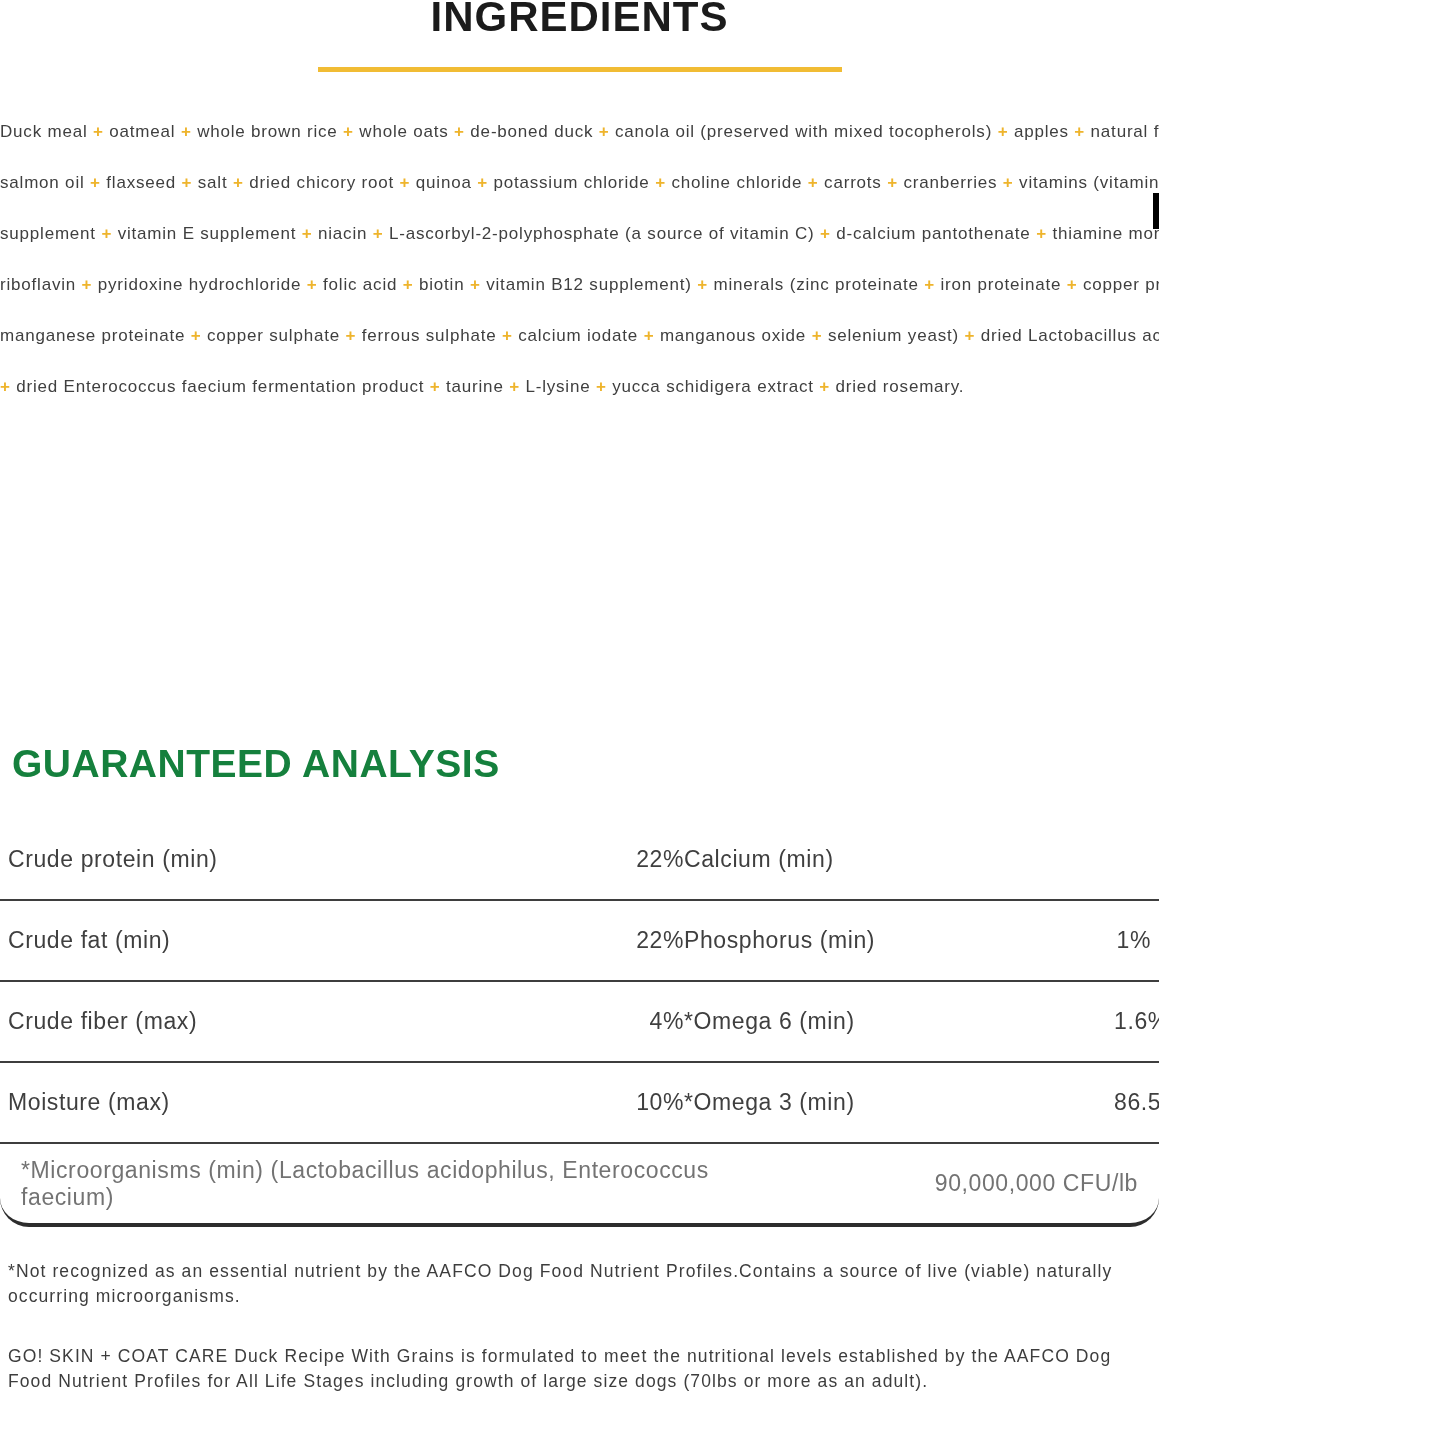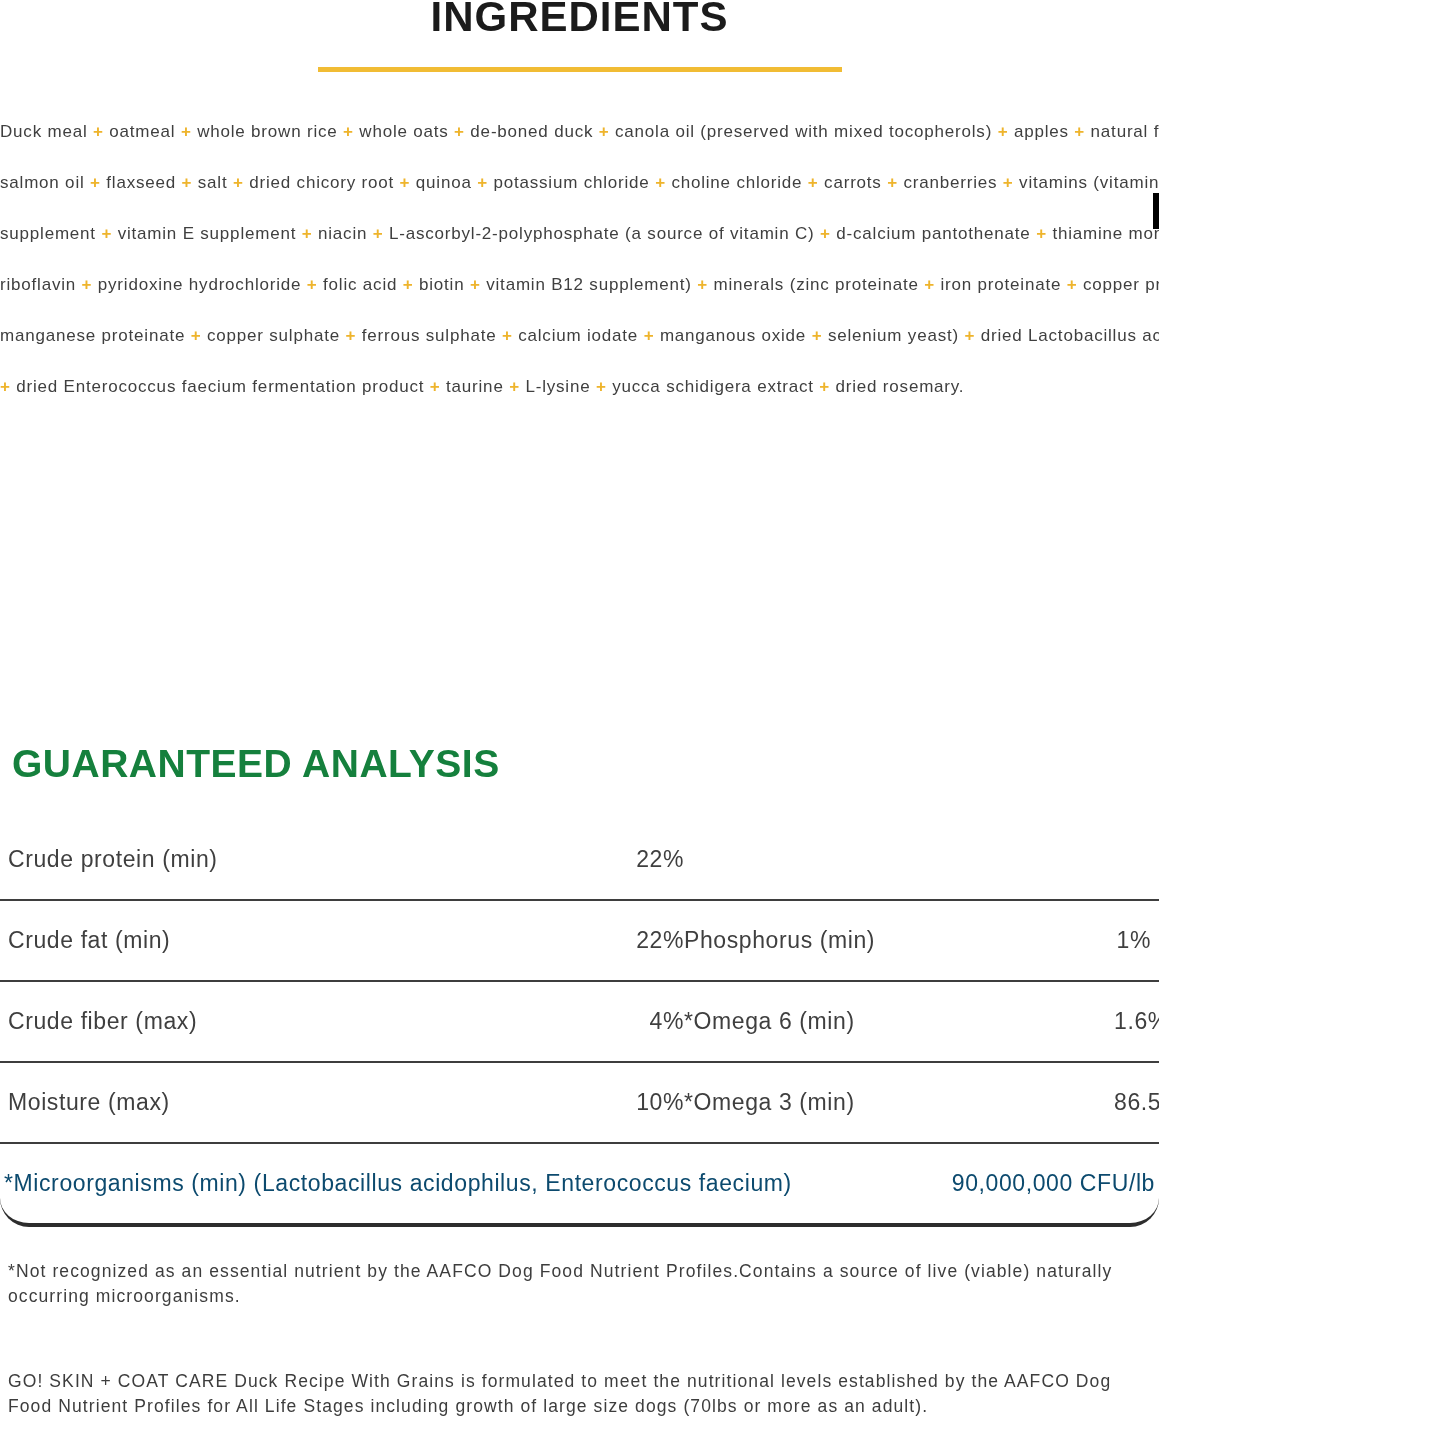--- a/index.html
+++ b/index.html
@@ -65,40 +65,40 @@
     border-bottom: 2px solid #3e3e3e;
     font-size: 23px;
     letter-spacing: 0.6px;
     color: #3f3f3f;
   }
   .ga-row-full {
     display: grid;
     grid-template-columns: 1fr 336px;
     align-items: center;
     height: 79px;
-    padding: 0 4px;
+    padding: 0 21px;
     border-bottom: 4px solid #2d2d2d;
     font-size: 23px;
     letter-spacing: 0.6px;
-    color: #0c4a6e;
+    color: #737373;
     border-radius: 29px;
   }
   .ga-value {
     text-align: right;
   }
   
   .footnote {
     margin: 32px 8px 0 8px;
     font-size: 17.5px;
     line-height: 25px;
     letter-spacing: 1.1px;
     color: #3d3d3d;
   }
   .footnote-2 {
-    margin-top: 60px;
+    margin-top: 35px;
   }
   
   .edge-artifact {
     position: absolute;
     top: 193px;
     right: 0;
     width: 6px;
     height: 36px;
     background: #000000;
   }
@@ -115,20 +115,21 @@
   </section>
 
   <section>
     <h2 class="analysis-title">GUARANTEED ANALYSIS</h2>
 
     <div class="ga-table">
 
       <div class="ga-row">
         <div class="ga-label">Crude protein (min)</div>
         <div class="ga-value">22%</div>
+        <div class="ga-label">Calcium (min)</div>
       </div>
 
       <div class="ga-row">
         <div class="ga-label">Crude fat (min)</div>
         <div class="ga-value">22%</div>
         <div class="ga-label">Phosphorus (min)</div>
         <div class="ga-value">1%</div>
       </div>
 
       <div class="ga-row">

